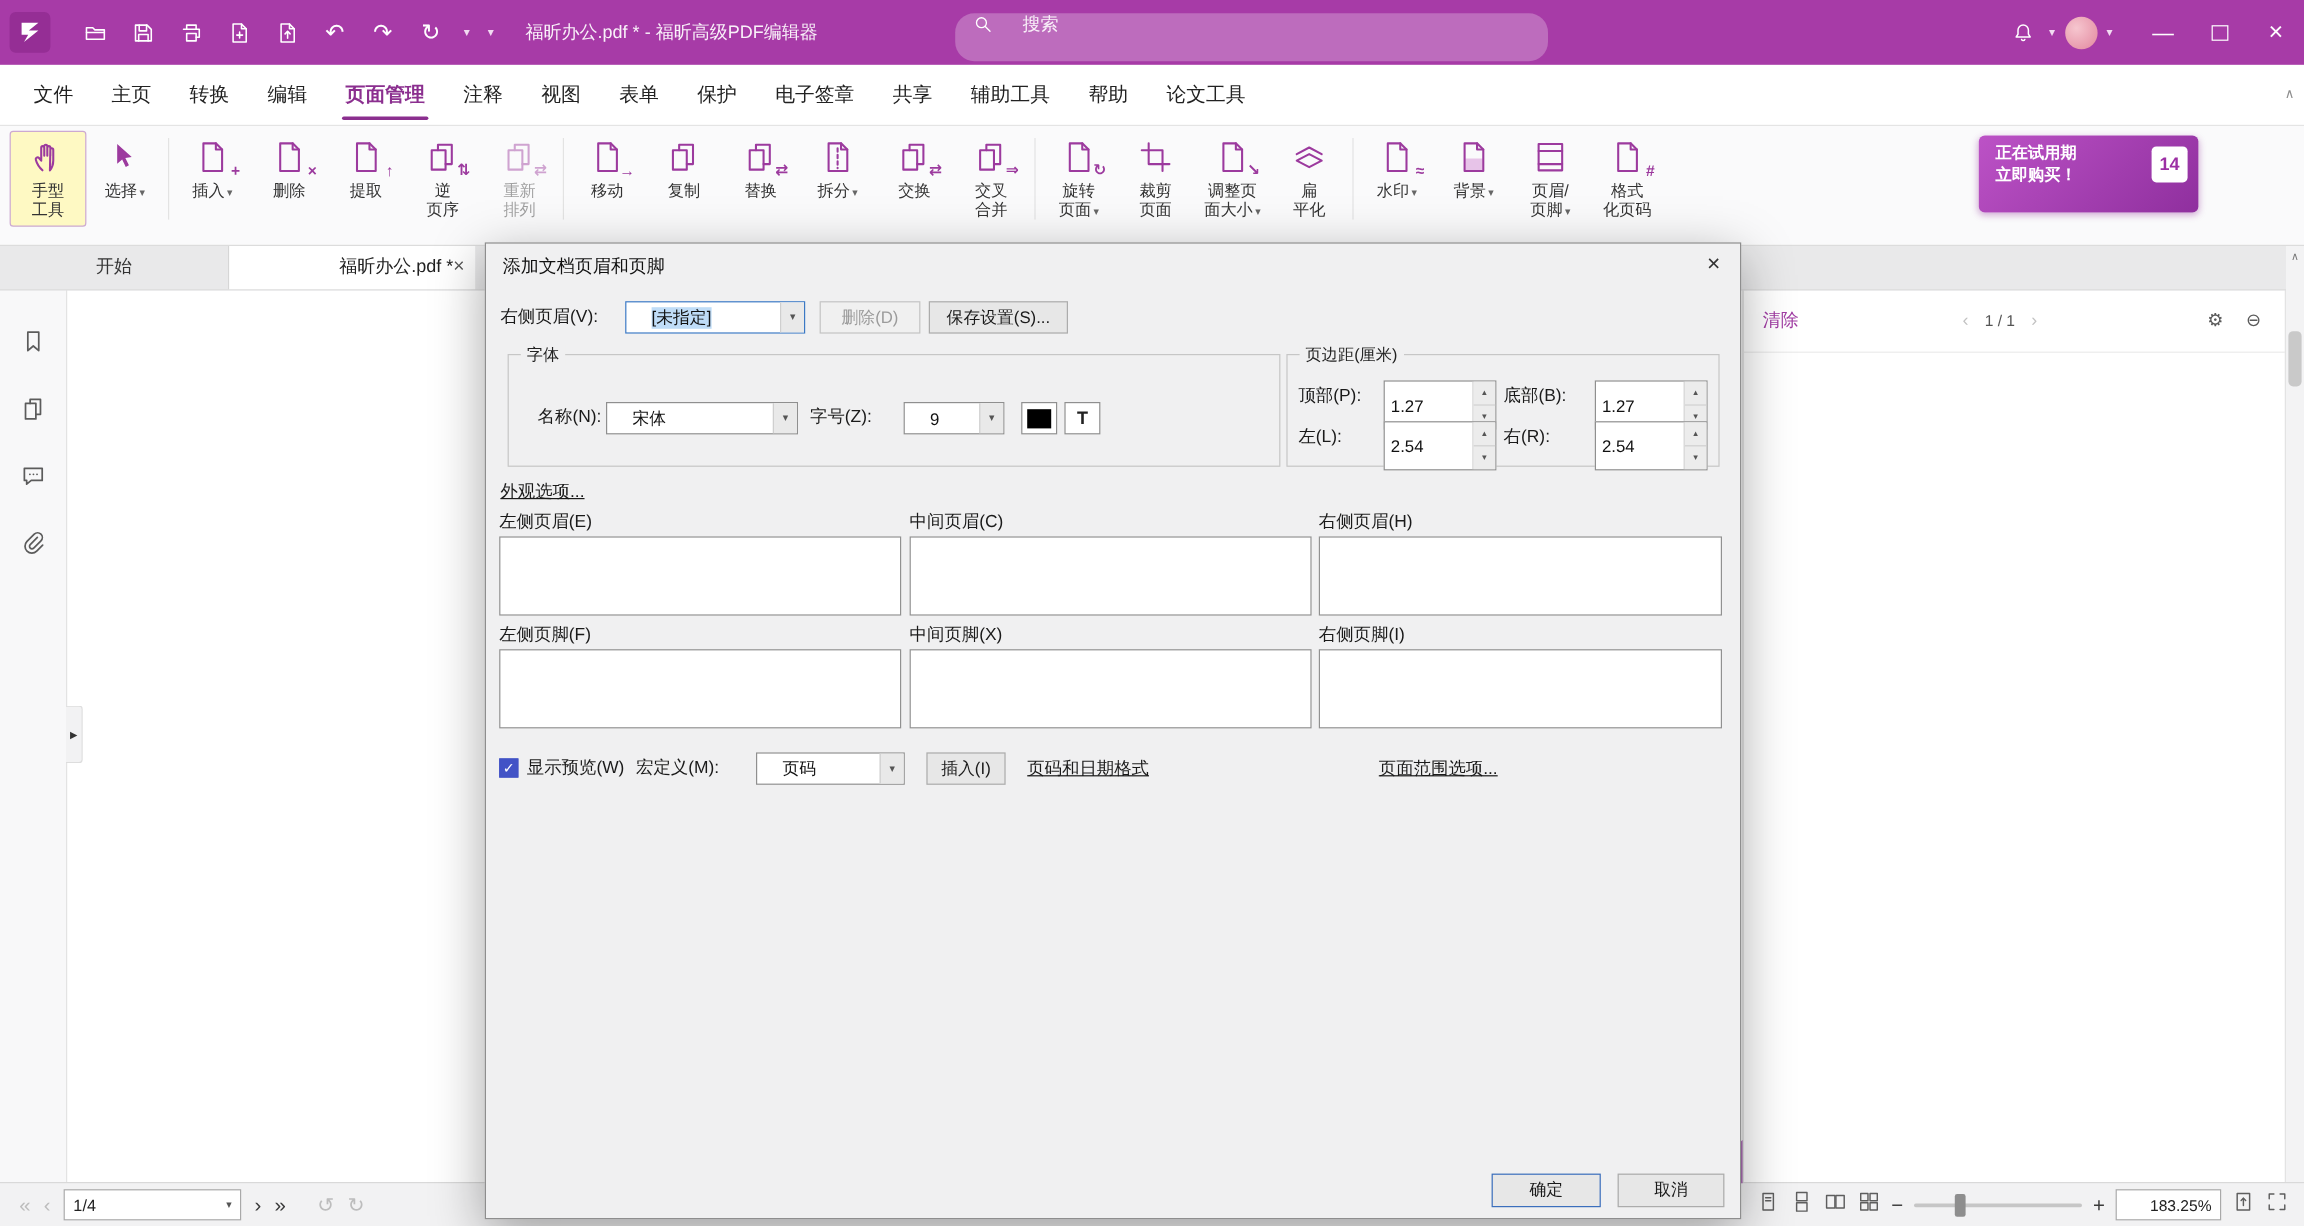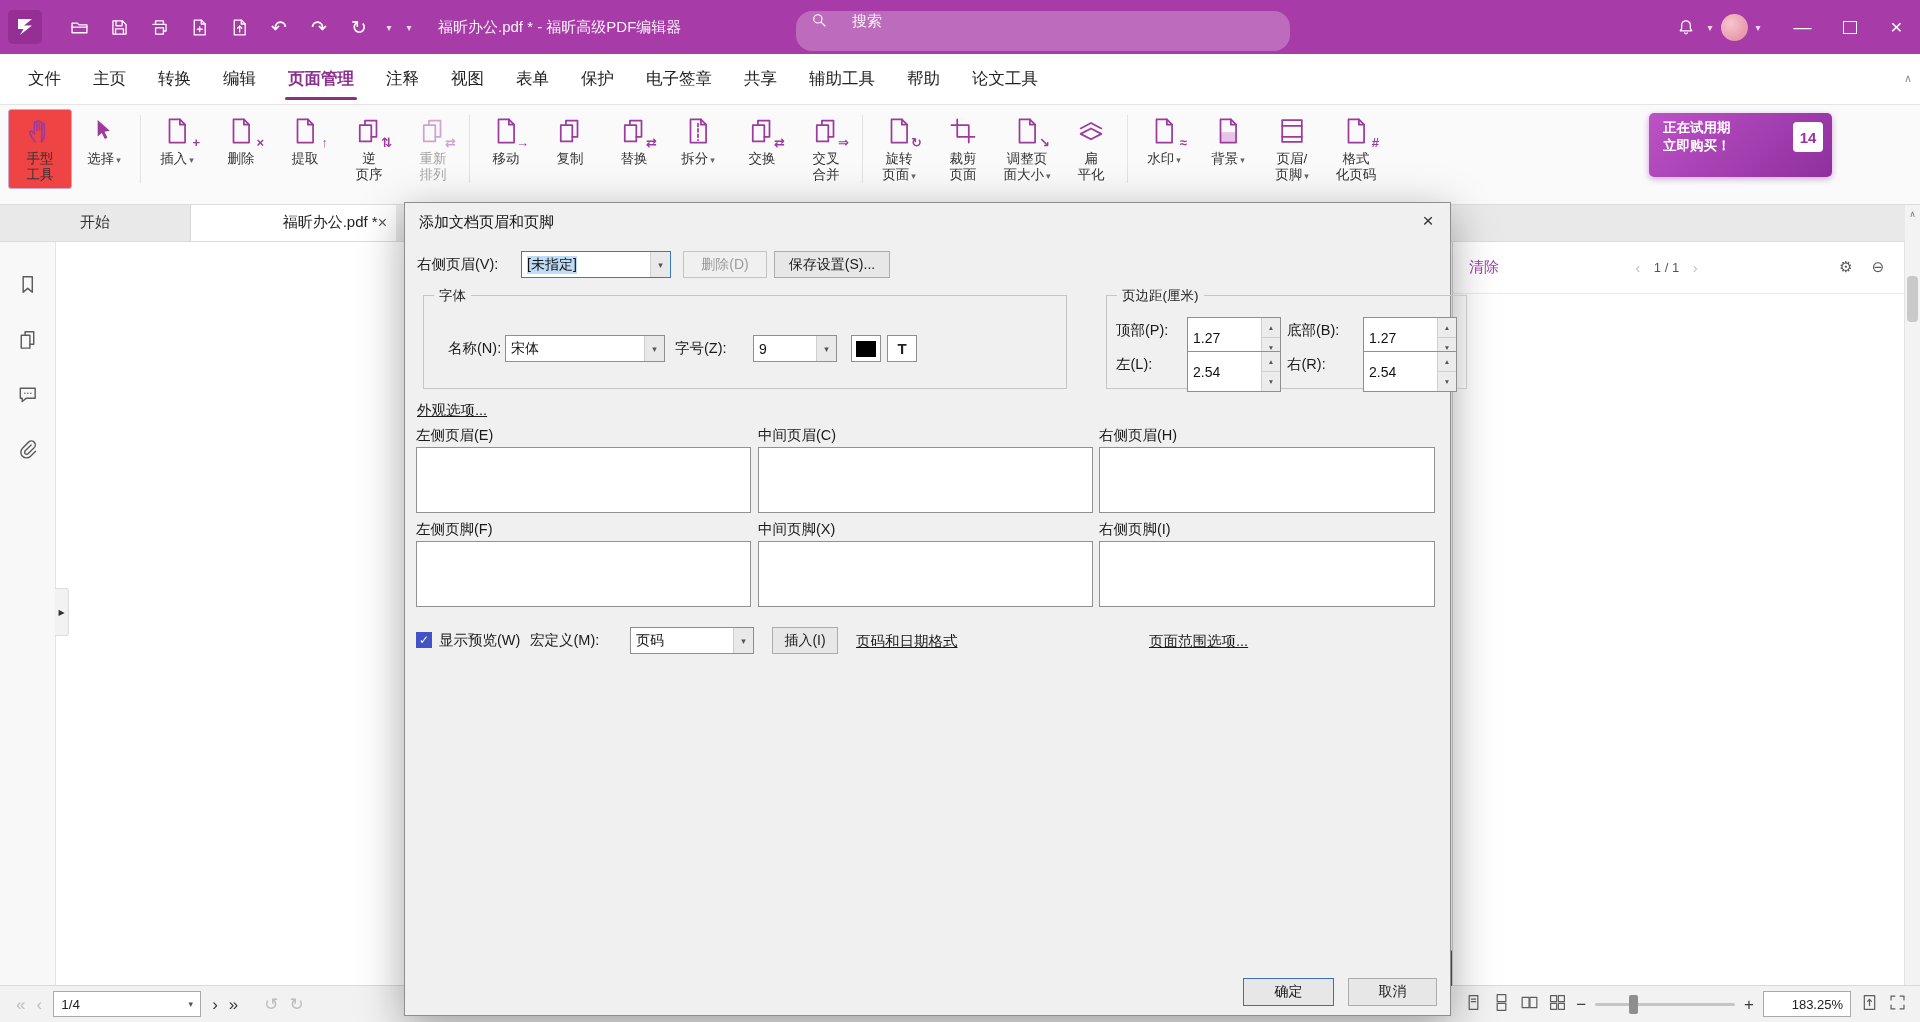--- a/index.html
+++ b/index.html
@@ -26,21 +26,21 @@
   .menubar{position:absolute;top:54px;left:0;right:0;height:50px;background:#fff;border-bottom:1px solid #E4E4E4;display:flex;align-items:stretch;padding-left:12px;z-index:19}
   .mi{display:flex;align-items:center;padding:0 16px;font-size:16.5px;color:#222;position:relative;white-space:nowrap}
   .mi.active{color:#8B2F8F;font-weight:700}
   .mi.active::after{content:"";position:absolute;left:13px;right:13px;bottom:4px;height:3px;background:#8B2F8F;border-radius:2px}
   .collapse-ribbon{position:absolute;right:5px;top:72px;font-size:11px;color:#8F8F8F;z-index:30;width:14px;text-align:center}
 
   
   .ribbon{position:absolute;top:104px;left:0;right:0;height:100px;background:#FAFAFB;border-bottom:1px solid #DCDCDC;z-index:18}
   .rb-row{display:flex;align-items:flex-start;padding:5px 0 0 8px}
   .rb{min-width:52px;padding:4px 5px;display:flex;flex-direction:column;align-items:center;border-radius:3px;border:1px solid transparent}
-  .rb.selected{background:#ef4444;border-color:#CCA9D1}
+  .rb.selected{background:#fef9c3;border-color:#CCA9D1}
   .rb.disabled{opacity:.45}
   .rb-icon{height:34px;display:flex;align-items:center;justify-content:center;position:relative}
   .rb-ovl{position:absolute;right:-8px;bottom:-2px;font-size:13px;font-weight:700;color:#9C3A9E}
   .rb-text{font-size:13.5px;line-height:1.22;color:#333;text-align:center;white-space:pre-line;margin-top:3px}
   .rb-caret{font-size:9px;color:#666;margin-left:2px}
   .rb-sep{width:1px;align-self:stretch;background:#E3E3E3;margin:6px 4px}
   .ri *{stroke:#9C3A9E;fill:none;stroke-width:1.5;stroke-linecap:round;stroke-linejoin:round}
   .ri .fillp{fill:#9C3A9E;stroke:none}
   .ri .softfill{fill:#E7C3E8;stroke:none}
   .trial{position:absolute;right:88px;top:9px;width:160px;height:48px;border-radius:5px;background:linear-gradient(135deg,#BC52C6,#8F2F9E);display:flex;align-items:center;justify-content:space-between;padding:0 9px 16px 14px;color:#fff;box-shadow:0 2px 6px rgba(140,40,150,.4)}
@@ -96,21 +96,21 @@
 
   
   .dialog{position:absolute;left:404px;top:202px;width:1045px;height:812px;background:#F0F0F1;border:1px solid #8E8E8E;box-shadow:0 12px 42px rgba(0,0,0,.35);z-index:50}
   .dlg-title{position:absolute;left:14px;top:10px;font-size:15px;color:#111}
   .dlg-close{position:absolute;right:5px;top:4px;width:34px;height:28px;display:flex;align-items:center;justify-content:center;font-size:19px;color:#333}
   .lbl{position:absolute;font-size:14.5px;color:#1A1A1A;height:27px;line-height:27px;white-space:nowrap}
   .btn{position:absolute;height:27px;background:#E7E7E7;border:1px solid #ACACAC;font-size:14px;color:#1A1A1A;display:flex;align-items:center;justify-content:center;box-sizing:border-box}
   .btn.disabled{color:#9B9B9B;background:#F0F0F0;border-color:#C4C4C4}
   .btn.default{border-color:#3B6FBD}
   .dd{position:absolute;height:27px;background:#fff;border:1px solid #8F8F8F;display:flex;align-items:stretch;box-sizing:border-box}
-  .dd-text{flex:1;font-size:14px;color:#111;display:flex;align-items:center;padding:0 5px;white-space:nowrap;overflow:hidden}
+  .dd-text{flex:1;font-size:14px;color:#111;display:flex;align-items:center;padding:0 21px;white-space:nowrap;overflow:hidden}
   .dd-btn{width:19px;display:flex;align-items:center;justify-content:center;font-size:9px;color:#555;background:#E9E9E9;border-left:1px solid #CFCFCF}
   .dd.focused{border-color:#3B78C4}
   .dd.focused .dd-text span{background:#BFDCF7}
   .group{position:absolute;border:1px solid #C6C6C6}
   .group-legend{position:absolute;top:-9px;left:10px;background:#F0F0F1;padding:0 5px;font-size:13.5px;color:#222;line-height:18px;white-space:nowrap}
   .spin{position:absolute;height:41px;background:#fff;border:1px solid #8F8F8F;display:flex;box-sizing:border-box}
   .spin input{flex:1;min-width:0;border:none;outline:none;font-size:14px;color:#111;padding:0 5px;background:transparent;font-family:inherit}
   .spin-btns{width:18px;display:flex;flex-direction:column;border-left:1px solid #CFCFCF}
   .spin-btns span{flex:1;display:flex;align-items:center;justify-content:center;font-size:6.5px;color:#555;background:#ECECEC}
   .spin-btns span + span{border-top:1px solid #CFCFCF}
@@ -652,21 +652,21 @@
             <span>9</span>
           </div>
         <div class="dd-btn">▾</div>
       </div>
       <div class="swatch" style="left:427px;top:39px">
           <span class="chip"></span>
         </div>
       <div class="tbtn" style="left:463px;top:39px">T</div>
     </div>
 
-    <div class="group" style="left:701px;top:92px;width:359px;height:92px">
+    <div class="group" style="left:667px;top:92px;width:359px;height:92px">
       <div class="group-legend">页边距(厘米)</div>
       <div class="lbl" style="left:9px;top:21px">顶部(P):</div>
       <div class="spin" style="left:80px;top:21px;width:94px">
         <input value="1.27" style="">
         <div class="spin-btns">
             <span>▲</span>
             <span>▼</span>
           </div>
       </div>
       <div class="lbl" style="left:180px;top:21px">底部(B):</div>

